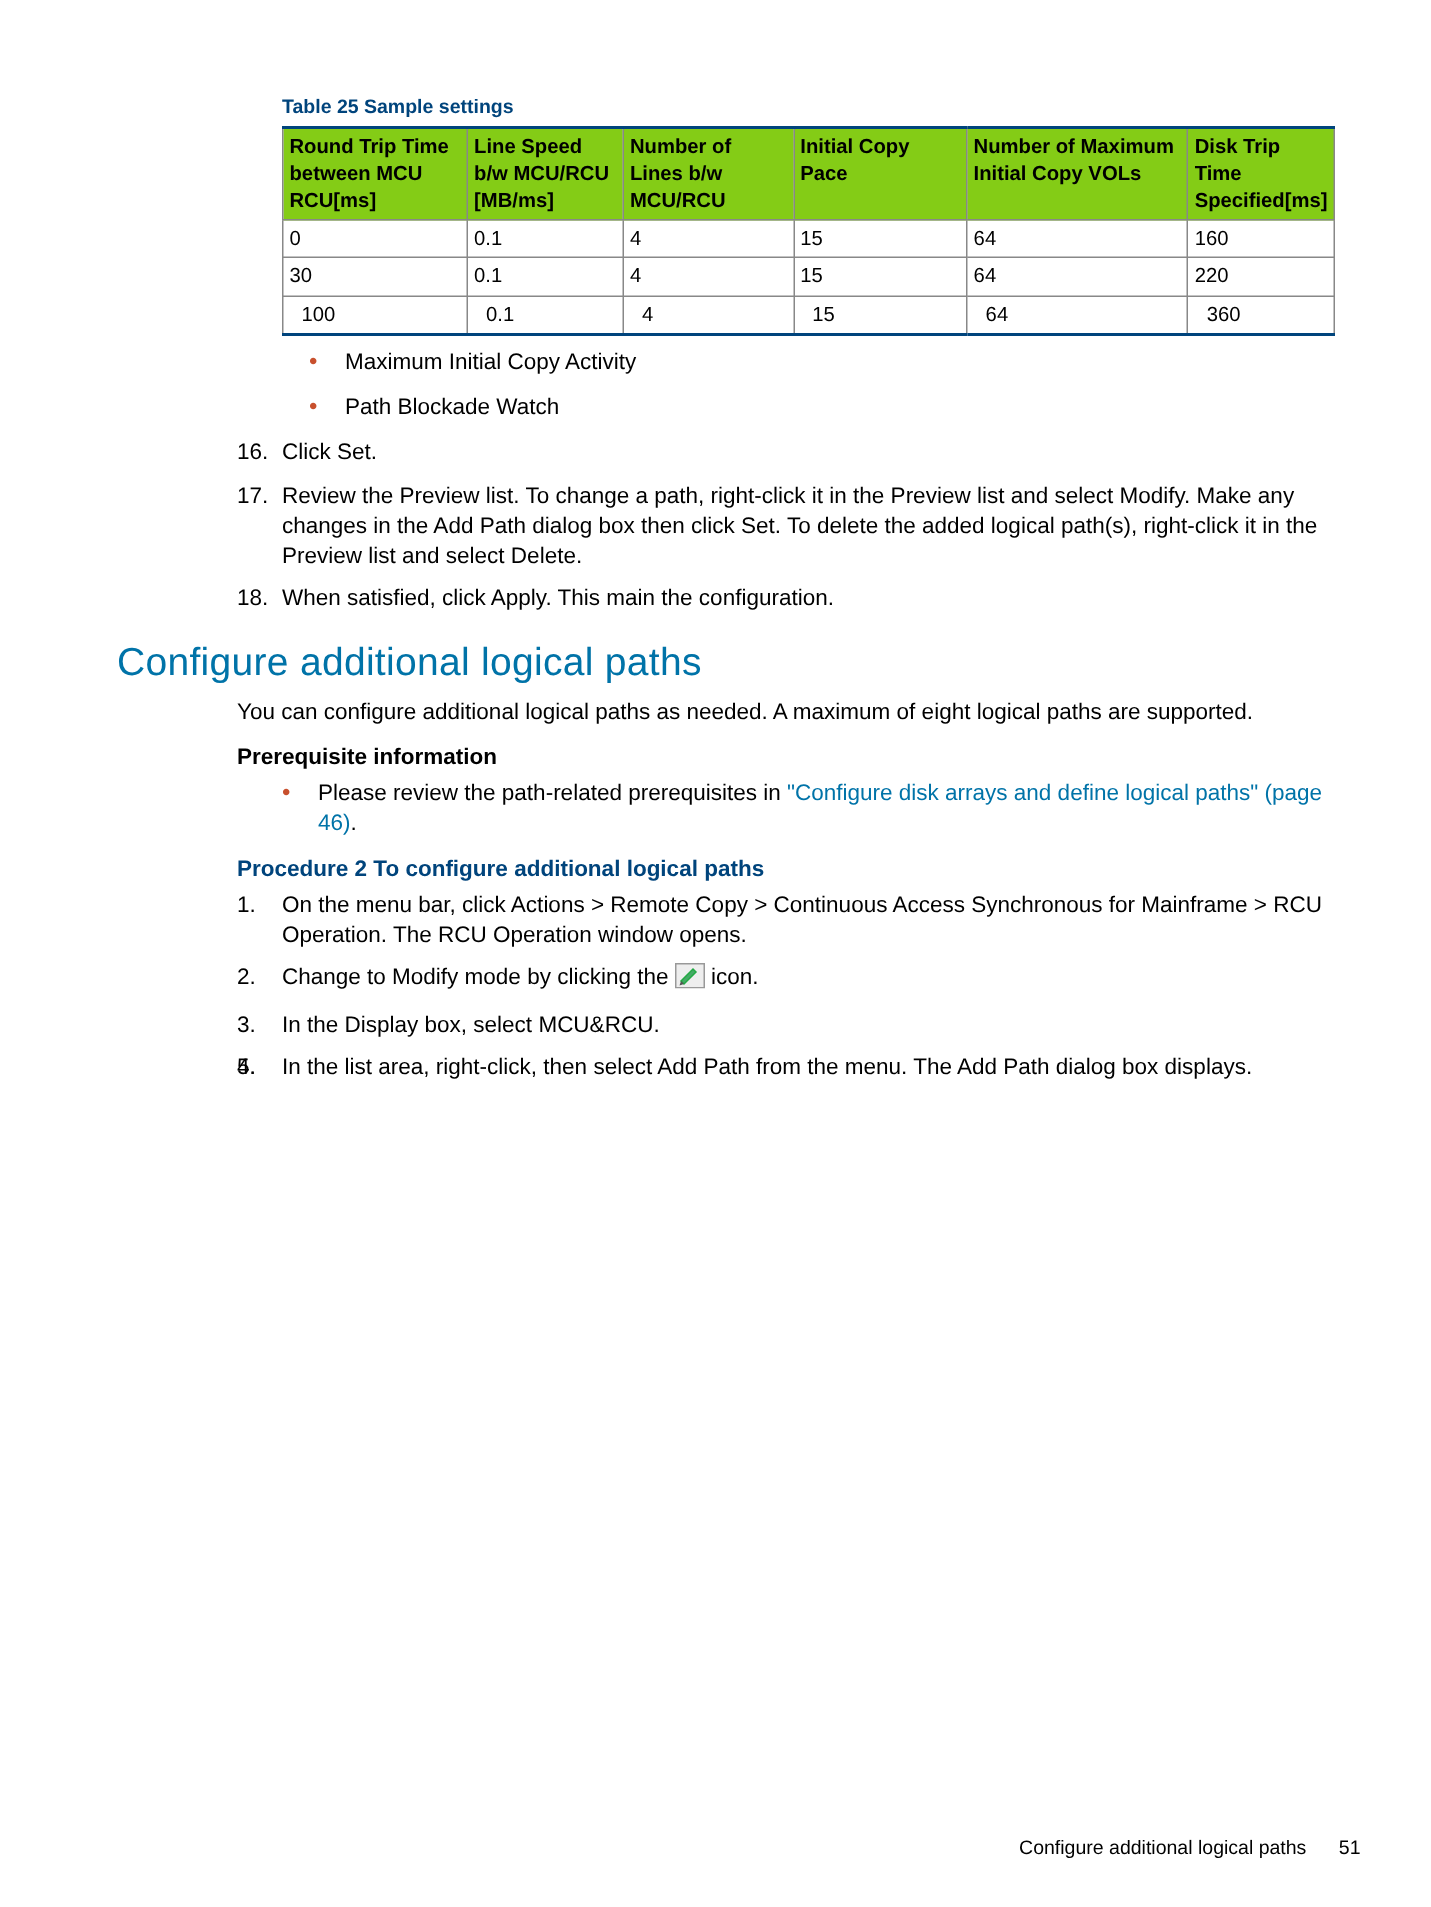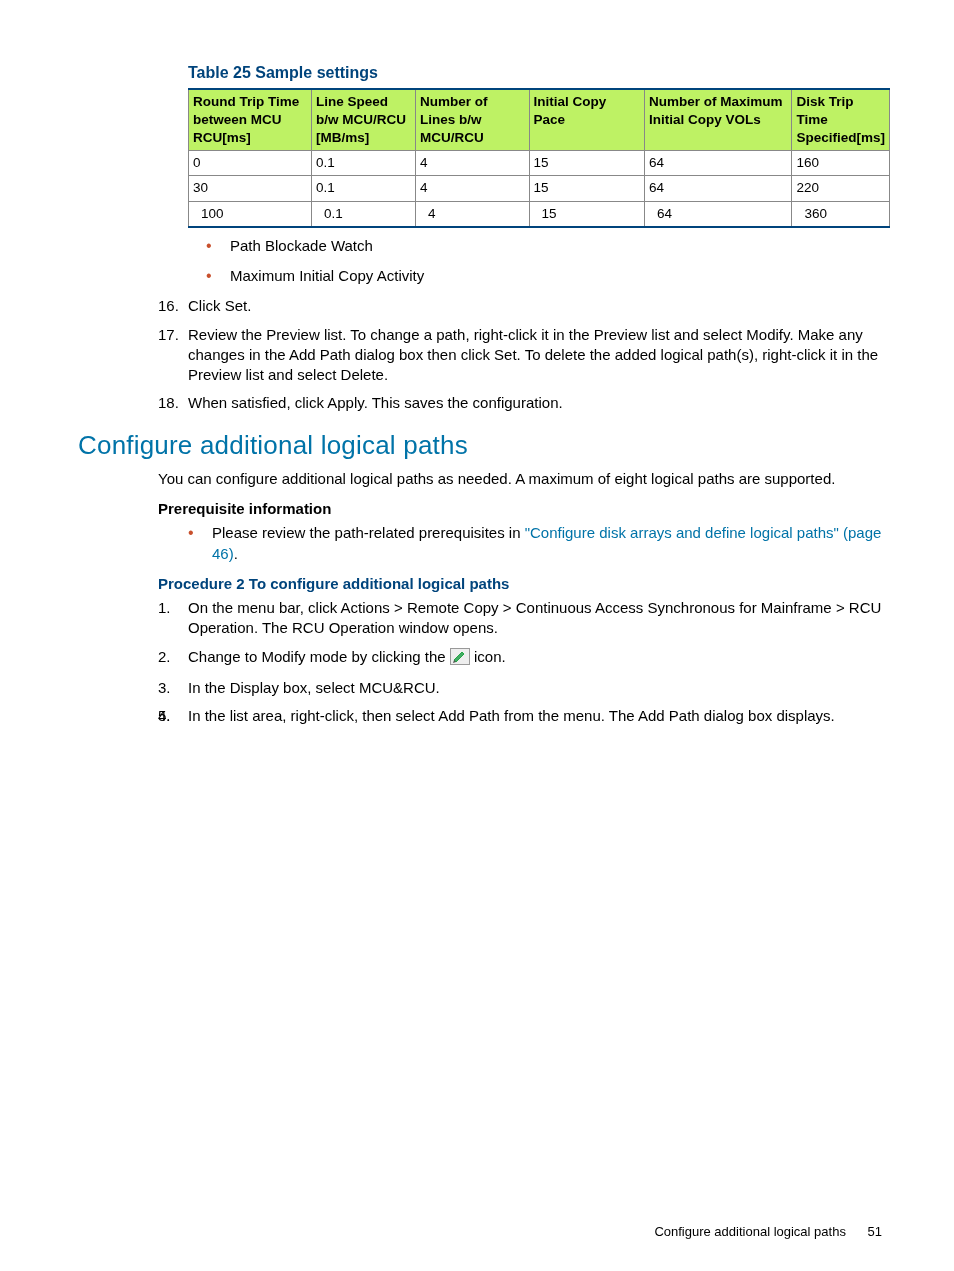--- a/index.html
+++ b/index.html
@@ -21,42 +21,42 @@
   .page {
     box-sizing: border-box;
     width: 954px;
     min-height: 1271px;
     padding: 58px 60px 34px 78px;
     position: relative;
   }
   .table-caption {
     color: var(--hp-dark-blue);
     font-weight: bold;
-    font-size: 16px;
+    font-size: 13px;
     margin: 4px 0 2px 110px;
   }
   table.data {
     border-collapse: collapse;
     margin: 4px 0 8px 110px;
     width: 702px;
     font-size: 13.5px;
   }
   table.data th, table.data td {
     border: 1px solid #888;
     padding: 3px 4px 3px 4px;
     text-align: left;
     vertical-align: top;
   }
   table.data thead tr {
     border-top: 2px solid var(--hp-dark-blue);
   }
   table.data thead th {
     font-weight: bold;
     color: #000;
-    background: #bef264;
+    background: #84cc16;
     border-top: 2px solid var(--hp-dark-blue);
   }
   table.data tbody tr:last-child td {
     border-bottom: 2px solid var(--hp-dark-blue);
     padding-left: 12px;
   }
   .body-indent {
     margin-left: 110px;
     margin-top: 6px;
     margin-bottom: 6px;
@@ -119,21 +119,21 @@
     font-weight: bold;
     margin: 10px 0 4px 80px;
   }
   .modify-icon {
     display: inline-block;
     vertical-align: -3px;
   }
   .footer {
     position: absolute;
     bottom: 30px;
-    right: 72px;
+    right: 47px;
     font-size: 13px;
   }
   .pgnum { margin-left: 18px; }
 </style>
 </head>
 <body>
 
 <div class="page">
 
   <div class="table-caption">Table 25 Sample settings</div>
@@ -180,36 +180,36 @@
         <td>4</td>
         <td>15</td>
         <td>64</td>
         <td>360</td>
       </tr>
     </tbody>
   </table>
 
 
   <ul class="bullets">
+    <li><span>Maximum Initial Copy Activity</span></li>
     <li><span>Path Blockade Watch</span></li>
-    <li><span>Maximum Initial Copy Activity</span></li>
   </ul>
 
   <ol class="steps">
     <li>
       <span class="num">16.</span>
       <span>Click </span><span class="bold">Set</span><span>.</span>
     </li>
     <li>
       <span class="num">17.</span>
       <span>Review the Preview list. To change a path, right-click it in the Preview list and select </span><span class="bold">Modify</span><span>. Make any changes in the Add Path dialog box then click </span><span class="bold">Set</span><span>. To delete the added logical path(s), right-click it in the Preview list and select </span><span class="bold">Delete</span><span>.</span>
     </li>
     <li>
       <span class="num">18.</span>
-      <span>When satisfied, click </span><span class="bold">Apply</span><span>. This saves the configuration.</span>
+      <span>When satisfied, click </span><span class="bold">Apply</span><span>. This main the configuration.</span>
     </li>
   </ol>
 
   <h2 class="section">Configure additional logical paths</h2>
 
   <p style="margin:4px 0 6px 80px;">You can configure additional logical paths as needed. A maximum of eight logical paths are supported.</p>
 
   <div class="subhead">Prerequisite information</div>
 
   <ul class="bullets body-level">

